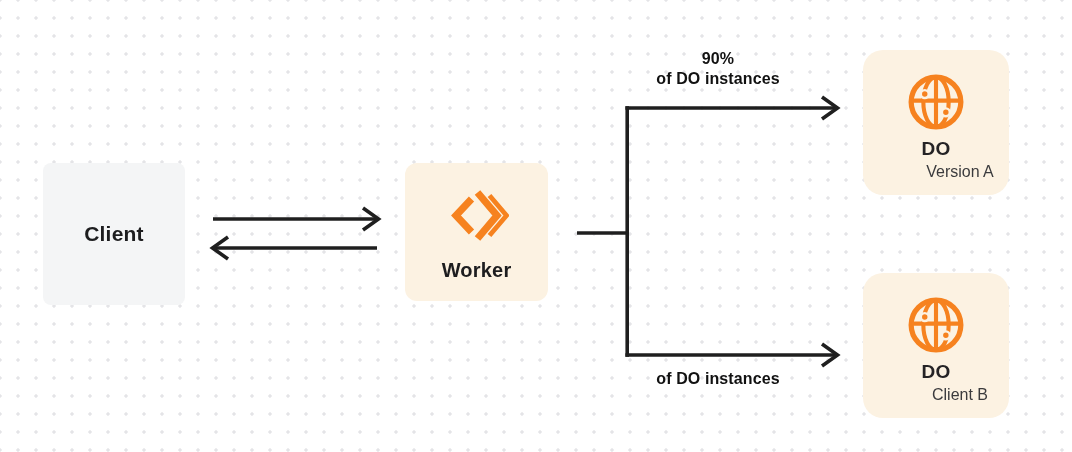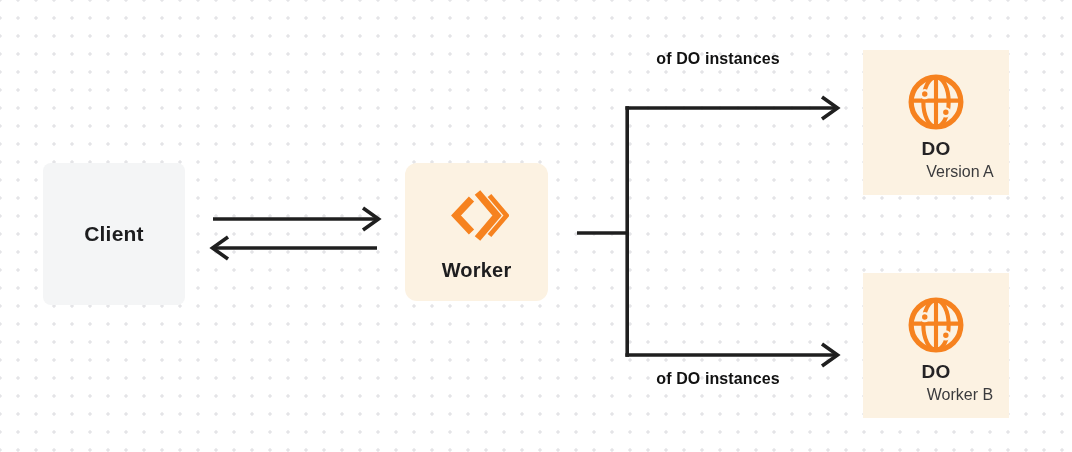--- a/index.html
+++ b/index.html
@@ -55,21 +55,21 @@
   .node-worker .node-label {
     font-size: 20px;
     font-weight: bold;
     color: #1d1d1f;
     letter-spacing: 0.2px;
   }
 
   .node-do {
     width: 146px; height: 145px;
     background: #fcf2e2;
-    border-radius: 0;
+    border-radius: 20px;
     padding-top: 7px;
   }
   .node-do-a { left: 863px; top: 50px; }
   .node-do-b { left: 863px; top: 273px; }
 
   .do-title {
     margin-top: 6px;
     font-size: 19px;
     font-weight: bold;
     color: #252325;
@@ -163,24 +163,25 @@
   <div class="node node-do node-do-b">
     <svg class="icon" width="60" height="60" viewBox="0 0 64 64" fill="none" stroke="#f6821f">
       <circle cx="32" cy="32" r="26.5" stroke-width="5.6"></circle>
       <ellipse cx="32" cy="32" rx="13.5" ry="26.5" stroke-width="4.4"></ellipse>
       <line x1="32" y1="5.5" x2="32" y2="58.5" stroke-width="4.4"></line>
       <line x1="5.5" y1="30.5" x2="58.5" y2="30.5" stroke-width="4.4"></line>
       <circle cx="20" cy="23.5" r="4.2" fill="#f6821f" stroke="#fcf2e2" stroke-width="2.6"></circle>
       <circle cx="42.5" cy="43" r="4.2" fill="#f6821f" stroke="#fcf2e2" stroke-width="2.6"></circle>
     </svg>
     <span class="do-title">DO</span>
-    <span class="do-subtitle">Worker B</span>
+    <span class="do-subtitle">Client B</span>
   </div>
 
   <div class="edge-label edge-label-top">
+    <div>90%</div>
     <div>of DO instances</div>
   </div>
 
   <div class="edge-label edge-label-bottom">
     <div>of DO instances</div>
   </div>
 
 </div>
 
 </body></html>

